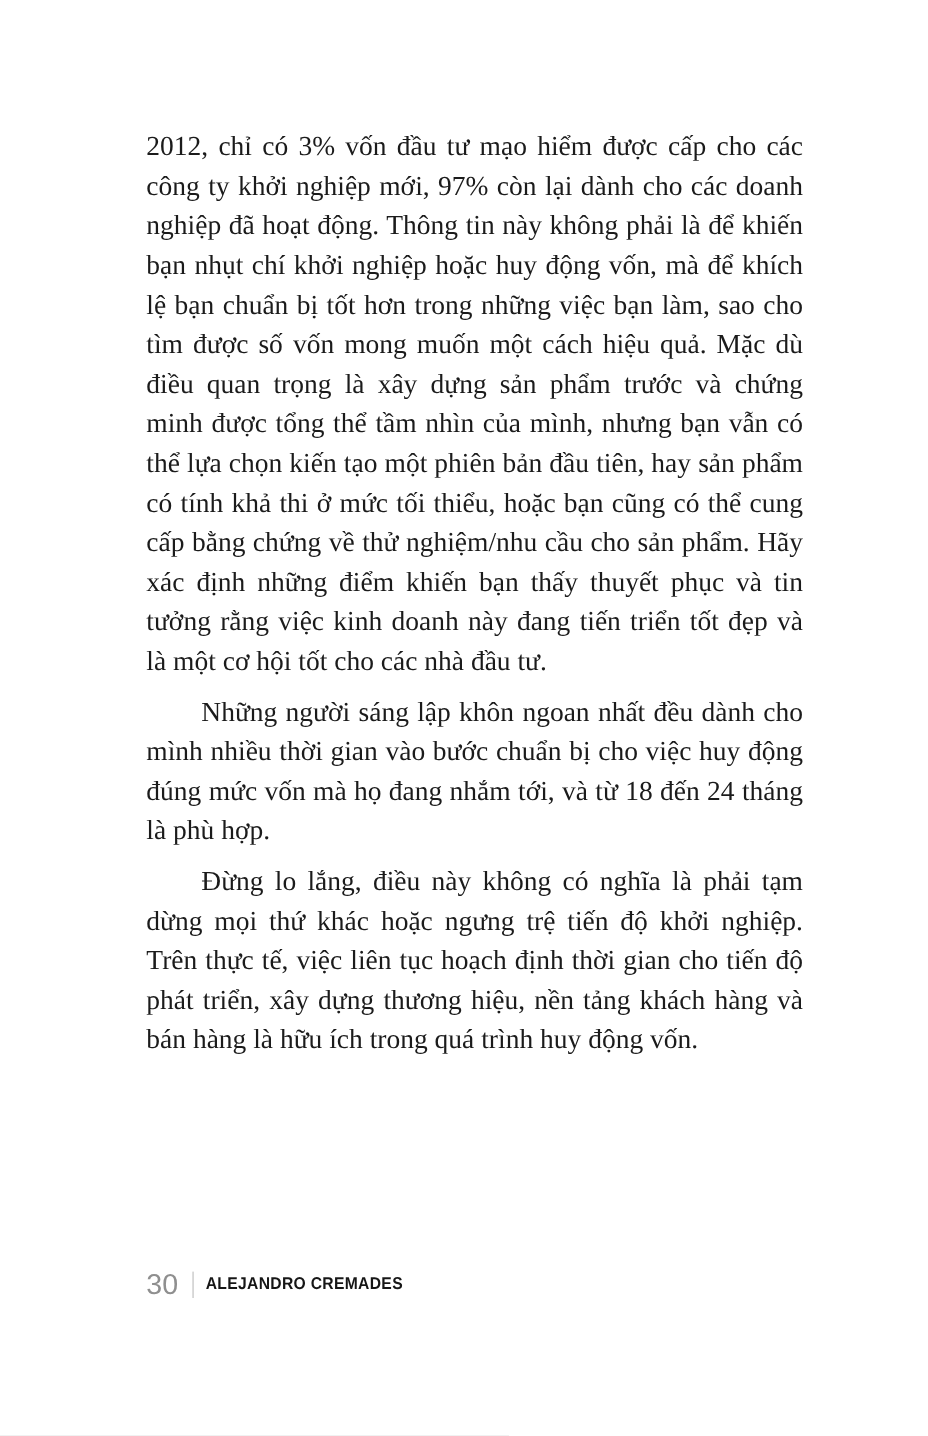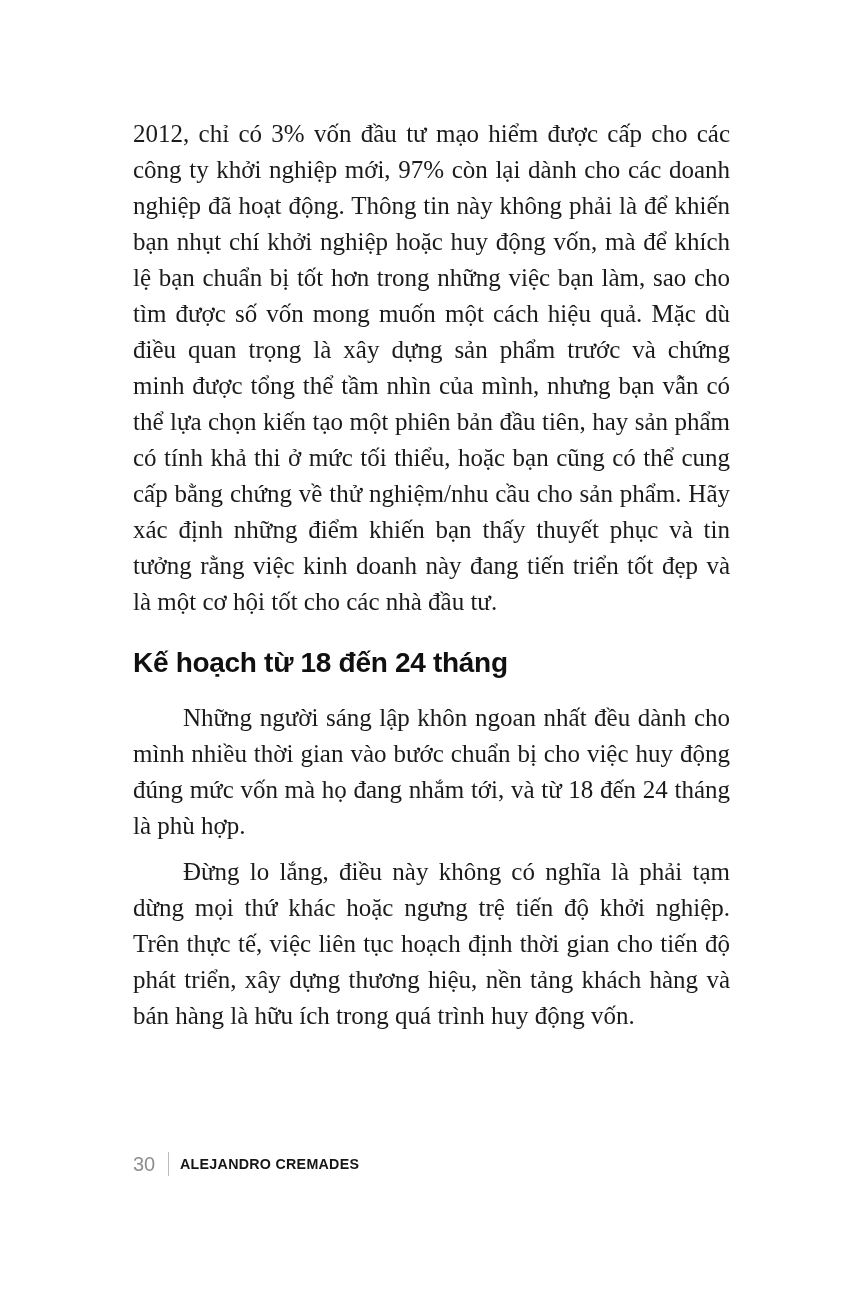--- a/index.html
+++ b/index.html
@@ -43,21 +43,21 @@
   }
   .page-footer {
     position: absolute;
     left: 133px;
     top: 1152px;
     display: flex;
     align-items: center;
   }
   .page-number {
     font-family: "Liberation Sans", sans-serif;
-    font-size: 20px;
+    font-size: 26px;
     font-weight: normal;
     color: #8f8f8f;
   }
   .footer-divider {
     width: 1px;
     height: 24px;
     background: #bcbcbc;
     margin: 0 11px 0 13px;
   }
   .running-header {
@@ -72,21 +72,20 @@
   }
 </style>
 </head>
 <body>
 
 <div class="page">
 
   <main class="text-block">
     <p class="body-par">2012, chỉ có 3% vốn đầu tư mạo hiểm được cấp cho các công ty khởi nghiệp mới, 97% còn lại dành cho các doanh nghiệp đã hoạt động. Thông tin này không phải là để khiến bạn nhụt chí khởi nghiệp hoặc huy động vốn, mà để khích lệ bạn chuẩn bị tốt hơn trong những việc bạn làm, sao cho tìm được số vốn mong muốn một cách hiệu quả. Mặc dù điều quan trọng là xây dựng sản phẩm trước và chứng minh được tổng thể tầm nhìn của mình, nhưng bạn vẫn có thể lựa chọn kiến tạo một phiên bản đầu tiên, hay sản phẩm có tính khả thi ở mức tối thiểu, hoặc bạn cũng có thể cung cấp bằng chứng về thử nghiệm/nhu cầu cho sản phẩm. Hãy xác định những điểm khiến bạn thấy thuyết phục và tin tưởng rằng việc kinh doanh này đang tiến triển tốt đẹp và là một cơ hội tốt cho các nhà đầu tư.</p>
 
-    <h2 class="section-heading">Kế hoạch từ 18 đến 24 tháng</h2>
 
     <p class="body-par indent">Những người sáng lập khôn ngoan nhất đều dành cho mình nhiều thời gian vào bước chuẩn bị cho việc huy động đúng mức vốn mà họ đang nhắm tới, và từ 18 đến 24 tháng là phù hợp.</p>
 
     <p class="body-par indent">Đừng lo lắng, điều này không có nghĩa là phải tạm dừng mọi thứ khác hoặc ngưng trệ tiến độ khởi nghiệp. Trên thực tế, việc liên tục hoạch định thời gian cho tiến độ phát triển, xây dựng thương hiệu, nền tảng khách hàng và bán hàng là hữu ích trong quá trình huy động vốn.</p>
 
   </main>
 
   <footer class="page-footer">
     <span class="page-number">30</span>
     <span class="footer-divider"></span>

